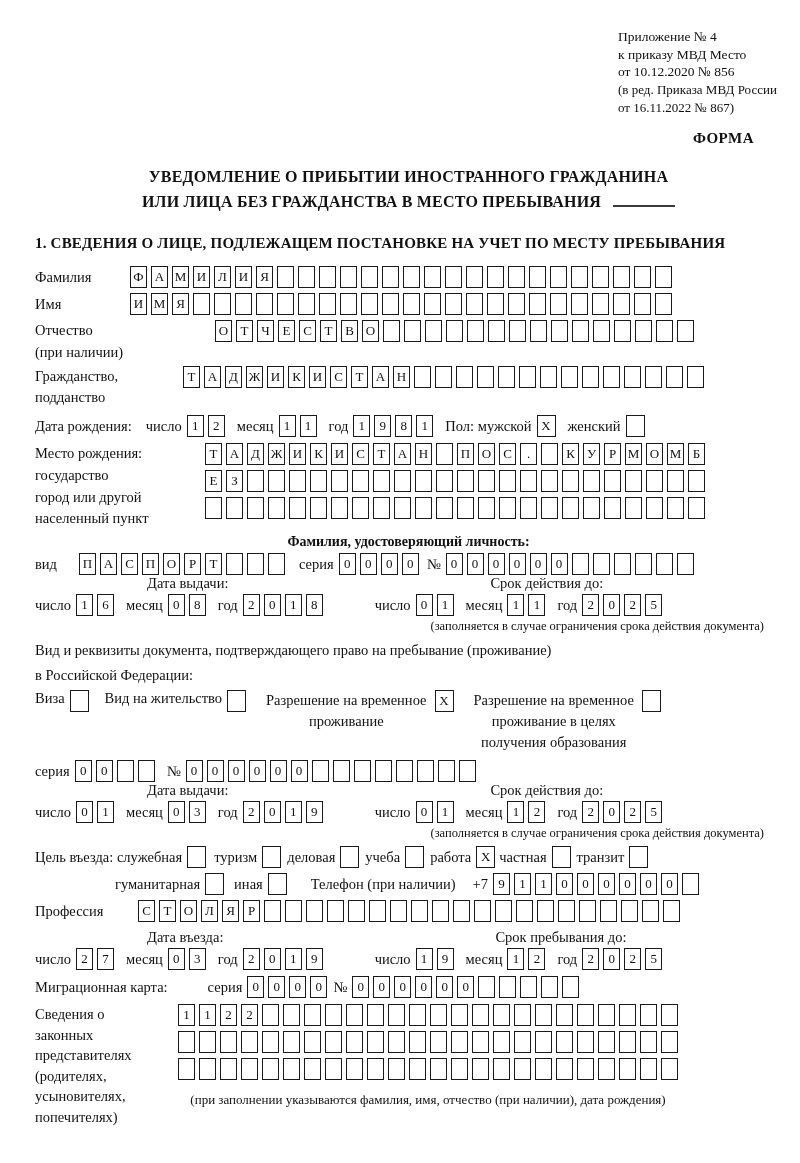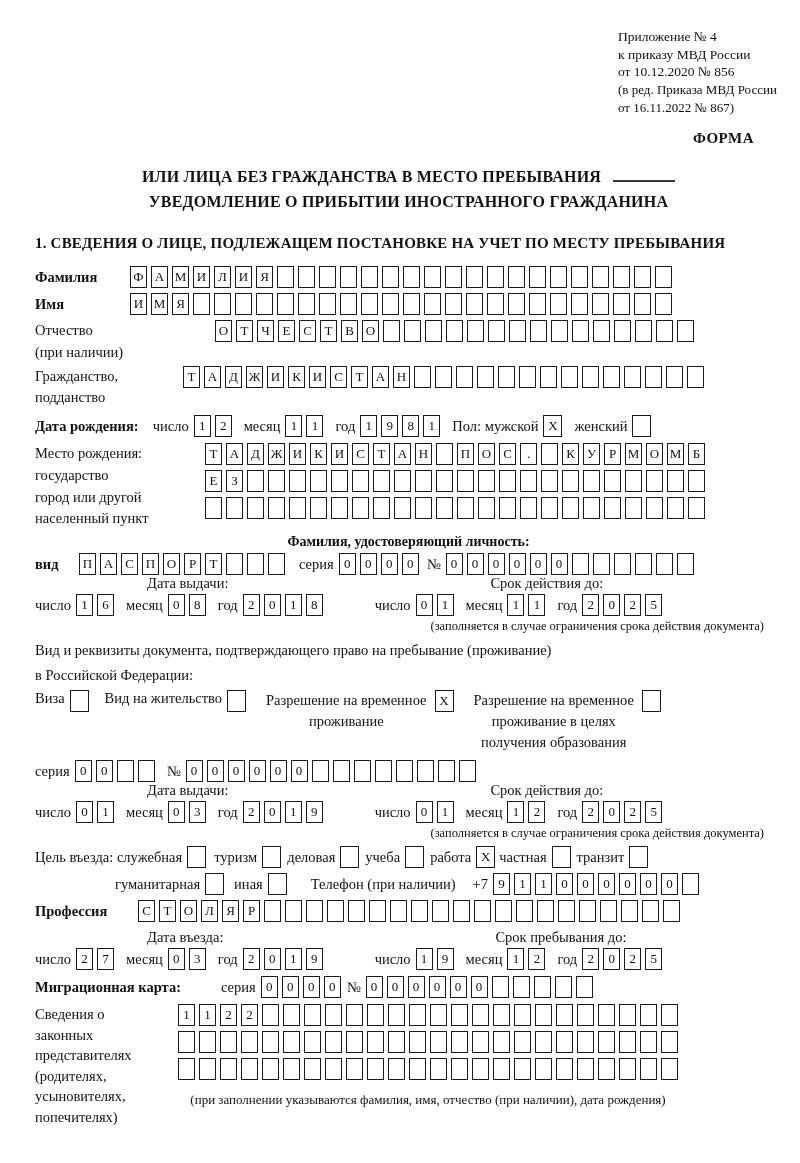--- a/index.html
+++ b/index.html
@@ -20,52 +20,52 @@
   .frow { display: flex; align-items: center; margin-top: 5px; }
   .frow.top { align-items: flex-start; }
   .cells { display: inline-flex; gap: 4px; flex: none; }
   .cell, .cbox {
     width: 17px; height: 22px; border: 1.6px solid #1a1a1a;
     display: inline-flex; align-items: center; justify-content: center;
     font-size: 13px; flex: none; background: #fff;
   }
   .cbox { width: 19px; }
   .cellcol { display: flex; flex-direction: column; gap: 5px; }
-  .lbl { flex: none; font-weight: bold; }
+  .lbl { flex: none; }
   .w95 { width: 95px; }
   .lblcol { flex: none; line-height: 1.5; }
   .sub { flex: none; margin: 0 5px 0 12px; }
   .sub0 { flex: none; margin-right: 5px; }
   .hdr-row { display: flex; margin-top: 0; }
   .note-right { text-align: right; padding-right: 18px; font-size: 12.5px; margin-top: 3px; }
   .center-bold { text-align: center; font-weight: bold; margin-top: 4px; font-size: 14px; }
   .optlbl { text-align: center; line-height: 1.45; flex: none; }
   .small-note { font-size: 13px; }
   .lh { line-height: 1.45; }
 </style>
 </head>
 <body>
 
 <div class="page">
 
   <div class="ref-block">
     <div>Приложение № 4</div>
-    <div>к приказу МВД России</div>
+    <div>к приказу МВД Место</div>
     <div>от 10.12.2020 № 856</div>
     <div class="ed">(в ред. Приказа МВД России</div>
     <div class="ed">от 16.11.2022 № 867)</div>
   </div>
 
   <div class="forma">ФОРМА</div>
 
   <div class="title">
+    <div>УВЕДОМЛЕНИЕ О ПРИБЫТИИ ИНОСТРАННОГО ГРАЖДАНИНА</div>
     <div>
       <span>ИЛИ ЛИЦА БЕЗ ГРАЖДАНСТВА В МЕСТО ПРЕБЫВАНИЯ</span><span class="blank-line"></span>
     </div>
-    <div>УВЕДОМЛЕНИЕ О ПРИБЫТИИ ИНОСТРАННОГО ГРАЖДАНИНА</div>
   </div>
 
   <div class="sec-heading">1. СВЕДЕНИЯ О ЛИЦЕ, ПОДЛЕЖАЩЕМ ПОСТАНОВКЕ НА УЧЕТ ПО МЕСТУ ПРЕБЫВАНИЯ</div>
 
   <div class="frow" style="margin-top:14px">
     <span class="lbl w95">Фамилия</span>
     <span class="cells">
         <span class="cell">Ф</span>
         <span class="cell">А</span>
         <span class="cell">М</span>

